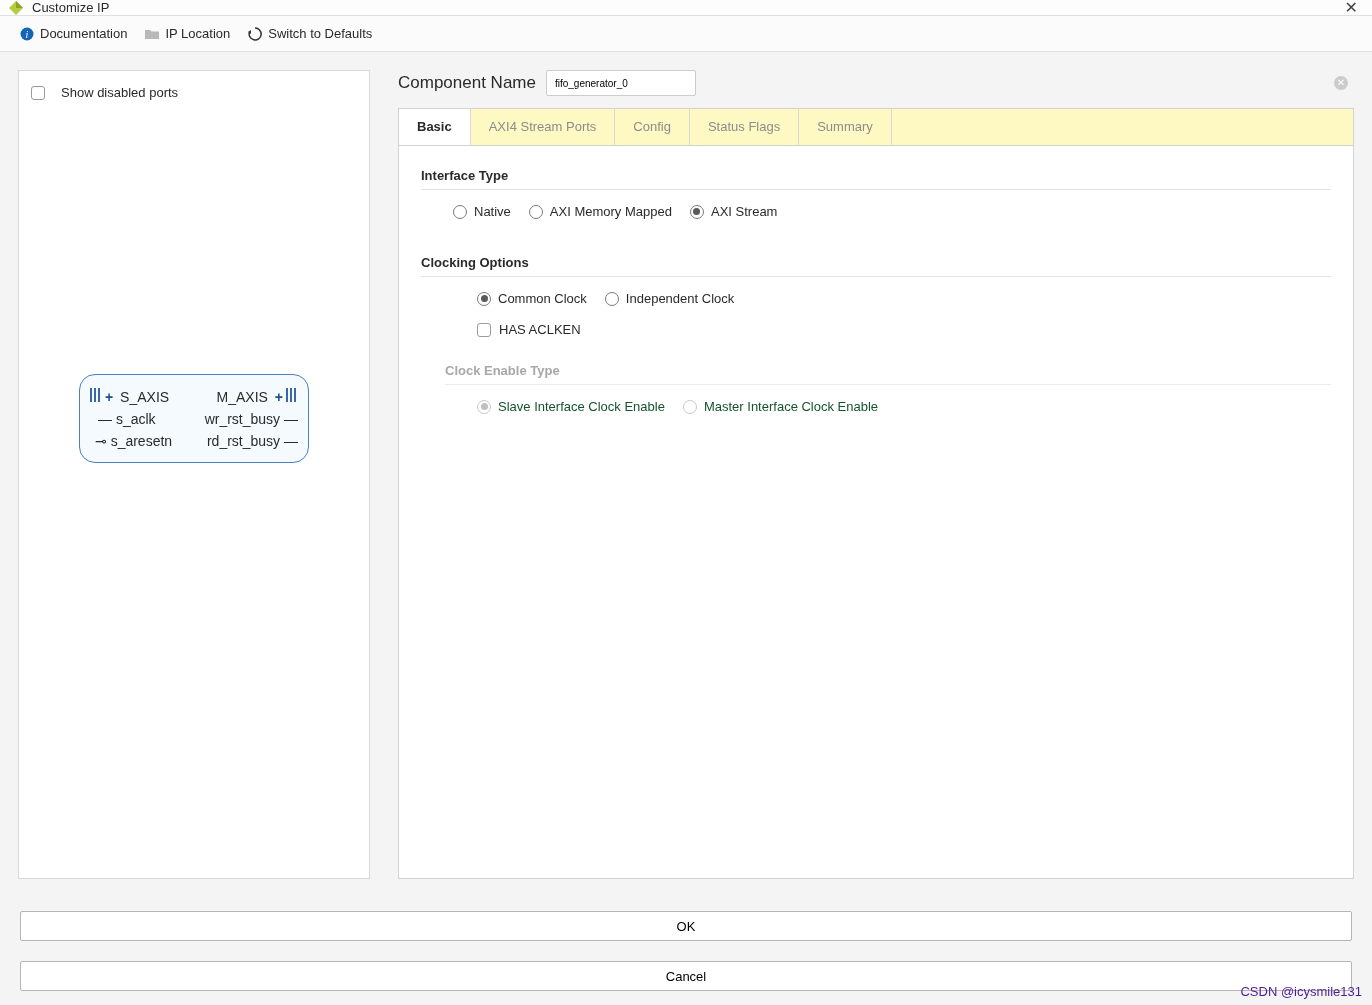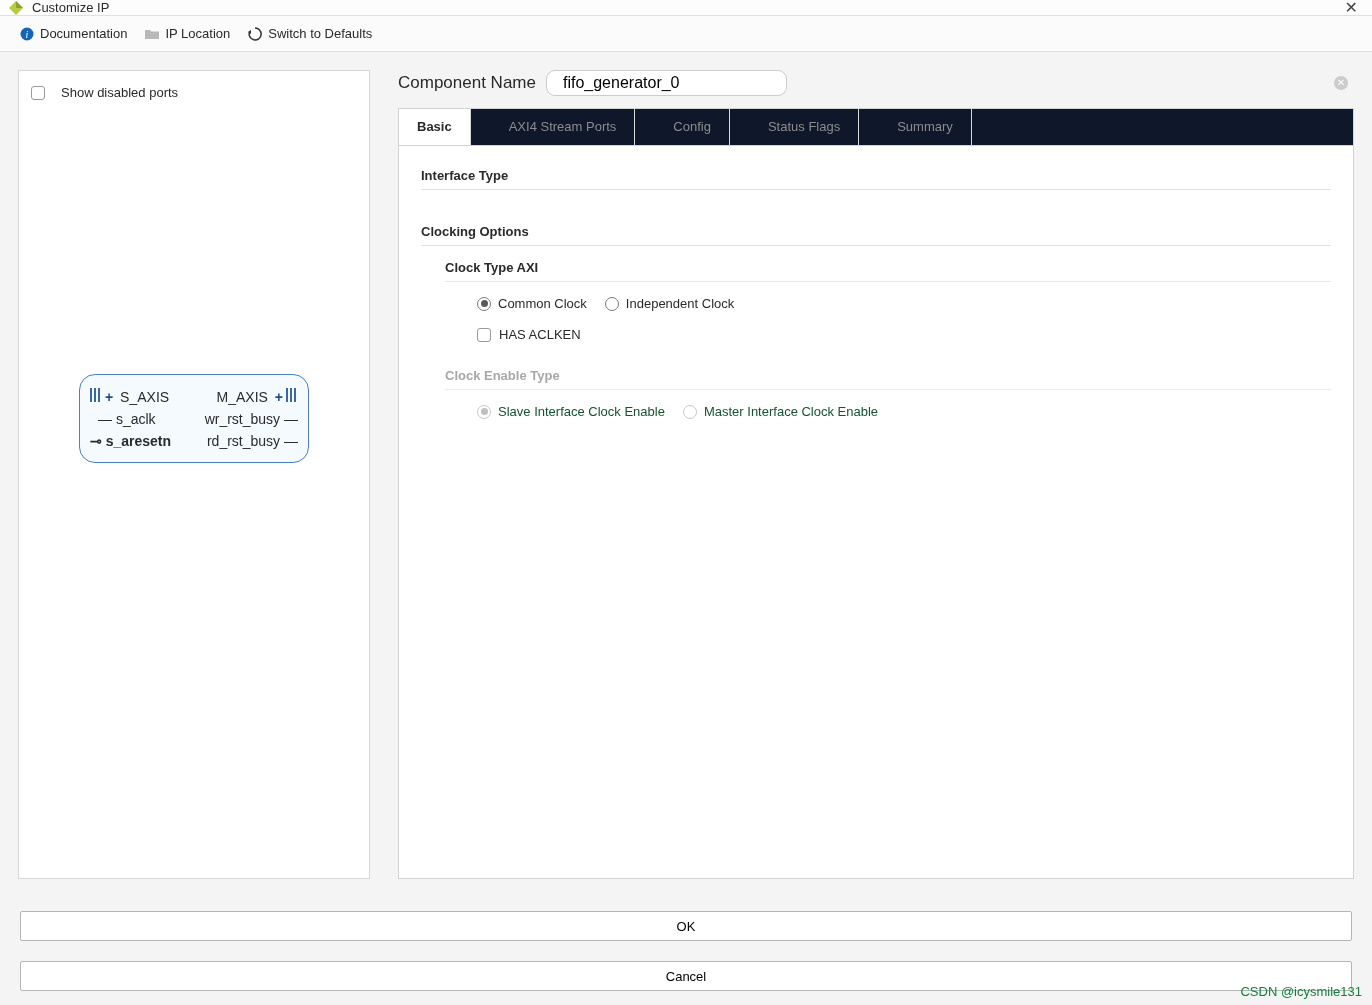--- a/index.html
+++ b/index.html
@@ -133,23 +133,23 @@
   display: flex;
   align-items: center;
   gap: 10px;
   margin-bottom: 12px;
 }
 .cname-row label { font-size: 17px; }
 .cname-input {
   flex: 1;
   height: 26px;
   border: 1px solid #ccc;
-  border-radius: 9px;
-  padding: 0 16px;
-  font-size: 16px;
+  border-radius: 2px;
+  padding: 0 8px;
+  font-size: 10px;
   background: #fff;
   position: relative;
 }
 .cname-clear {
   position: absolute;
   right: 6px;
   top: 50%;
   transform: translateY(-50%);
   width: 14px; height: 14px;
   border-radius: 50%;
@@ -158,22 +158,21 @@
   font-size: 10px;
   line-height: 14px;
   text-align: center;
   cursor: pointer;
 }
 .cname-wrap { position: relative; flex:1; }
 .tabs {
   display: flex;
   border: 1px solid #d3d3d3;
   border-bottom: none;
-  background: #0f172a;
-  gap: 20px;
+  background: #fef9c3;
 }
 .tab {
   padding: 10px 18px;
   font-size: 13px;
   color: #8c8c8c;
   border-right: 1px solid #d8d8d8;
   cursor: pointer;
 }
 .tab.active {
   background: #fff;
@@ -250,21 +249,21 @@
   border: 1px solid #b5b5b5;
   background: #fff;
   font-size: 13px;
   cursor: pointer;
   border-radius: 2px;
 }
 .watermark {
   position: absolute;
   right: 10px; bottom: 6px;
   font-size: 13px;
-  color: #15803d;
+  color: #4c1d95;
   pointer-events: none;
 }
 </style>
 </head>
 <body>
 
 <div class="window">
 
   <div class="titlebar">
     <span class="app-icon">
@@ -319,21 +318,21 @@
       <div class="ip-block">
         <div class="ip-row">
           <span><span class="bus-glyph"></span><span class="plus">+</span> <span>S_AXIS</span></span>
           <span><span>M_AXIS</span> <span class="plus">+</span><span class="bus-glyph"></span></span>
         </div>
         <div class="ip-row">
           <span style="margin-left:8px;">— <span>s_aclk</span></span>
           <span><span>wr_rst_busy</span> —</span>
         </div>
         <div class="ip-row">
-          <span style="font-weight:bold;">⊸ <span>s_aresetn</span></span>
+          <span style="margin-left:5px;">⊸ <span>s_aresetn</span></span>
           <span><span>rd_rst_busy</span> —</span>
         </div>
       </div>
       </div>
     </div>
 
     <div class="right-panel">
       <div class="cname-row">
         <label>Component Name</label>
         <div class="cname-wrap">
@@ -346,27 +345,40 @@
         <div class="tab active">Basic</div>
         <div class="tab">AXI4 Stream Ports</div>
         <div class="tab">Config</div>
         <div class="tab">Status Flags</div>
         <div class="tab">Summary</div>
       </div>
 
       <div class="tab-body">
 
         <div class="section-title">Interface Type</div>
+        <div class="radio-row">
+          <span class="radio">
+              <span class="rdot"></span>
+              <span>Native</span>
+            </span>
+          <span class="radio">
+              <span class="rdot"></span>
+              <span>AXI Memory Mapped</span>
+            </span>
+          <span class="radio">
+              <span class="rdot sel"></span>
+              <span>AXI Stream</span>
+            </span>
+        </div>
 
         <div style="height:20px"></div>
 
         <div class="section-title">Clocking Options</div>
 
         <div class="sub-section">
-          <div class="sub-title">Clock Type AXI</div>
           <div class="radio-row">
             <span class="radio">
                 <span class="rdot sel"></span>
                 <span>Common Clock</span>
               </span>
             <span class="radio">
                 <span class="rdot"></span>
                 <span>Independent Clock</span>
               </span>
           </div>

